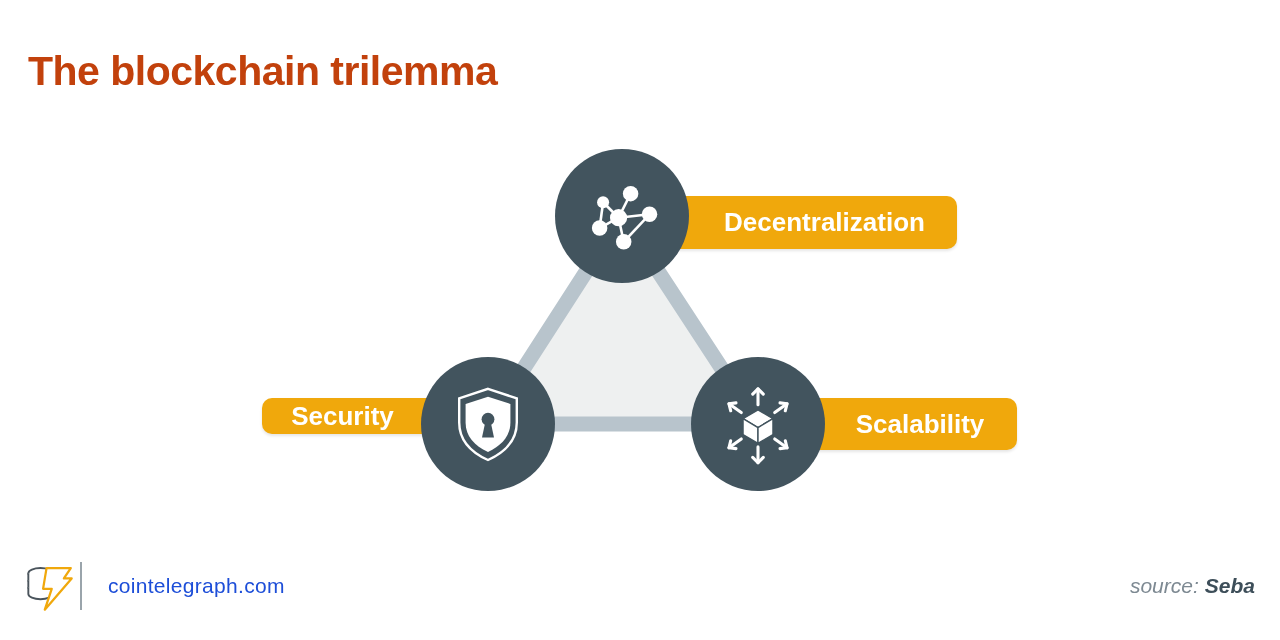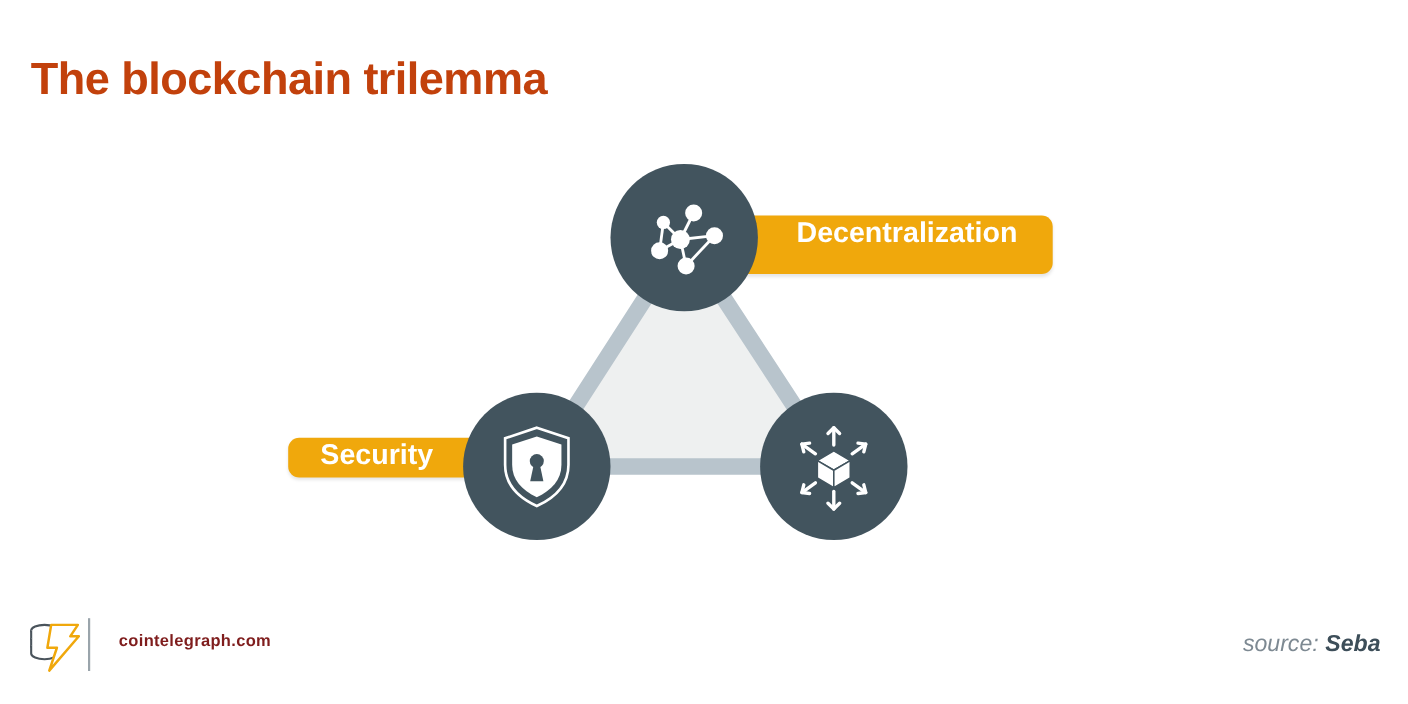--- a/index.html
+++ b/index.html
@@ -8,21 +8,21 @@
     font-family:"Liberation Sans", sans-serif;overflow:hidden;
   }
   .title{
     position:absolute;left:28px;top:48px;margin:0;
     font-size:41px;font-weight:bold;letter-spacing:-0.5px;color:#c2410c;
   }
   .stage{position:absolute;inset:0;}
   .triangle-svg{position:absolute;left:0;top:0;z-index:1;}
   .pill{
     position:absolute;z-index:2;background:#f0a80c;border-radius:10px;
-    display:flex;align-items:flex-start;justify-content:center;
+    display:flex;align-items:center;justify-content:center;
     color:#ffffff;font-weight:bold;font-size:26px;
     box-shadow:0 2px 3px rgba(0,0,0,0.10);
   }
   .pill-decentralization{left:622px;top:196px;width:335px;height:53px;padding-left:70px;box-sizing:content-box;}
   .pill-decentralization{width:265px;}
   .pill-security{left:262px;top:398px;width:161px;height:36px;padding-right:65px;}
   .pill-scalability{left:758px;top:398px;width:194px;height:52px;padding-left:65px;}
   .node-circle{
     position:absolute;z-index:3;width:134px;height:134px;border-radius:50%;
     background:#42545e;display:flex;align-items:center;justify-content:center;
@@ -30,21 +30,21 @@
   .node-decentralization{left:555px;top:149px;}
   .node-security{left:421px;top:357px;}
   .node-scalability{left:691px;top:357px;}
   .node-circle svg{display:block;}
   .footer{position:absolute;left:0;right:0;bottom:0;height:100px;}
   .brand{position:absolute;left:24px;top:20px;display:flex;align-items:center;}
   .brand-divider{
     position:absolute;left:80px;top:22px;width:2px;height:48px;background:#9aa4ab;
   }
   .brand-site{
-    position:absolute;left:108px;top:34px;font-size:15px;color:#7f1d1d;letter-spacing:0.3px;font-weight:bold;
+    position:absolute;left:108px;top:34px;font-size:21px;color:#1d4ed8;letter-spacing:0.3px;
   }
   .source{
     position:absolute;right:25px;top:34px;font-size:21px;font-style:italic;color:#7d8992;
   }
   .source b{color:#3d4e59;font-weight:bold;margin-left:6px;font-style:italic;}
 </style>
 </head>
 <body>
 
 <h1 class="title">The blockchain trilemma</h1>
@@ -53,20 +53,23 @@
 
   <svg class="triangle-svg" width="1280" height="640" viewBox="0 0 1280 640">
     <polygon points="622,216 488,424 758,424" fill="#eef0f0" stroke="#b8c4cc" stroke-width="15"></polygon>
   </svg>
 
   <div class="pill pill-decentralization">
     <span>Decentralization</span>
   </div>
   <div class="pill pill-security">
     <span>Security</span>
+  </div>
+  <div class="pill pill-scalability">
+    <span>Scalability</span>
   </div>
 
   <div class="node-circle node-decentralization">
     <span>
       <svg width="86" height="86" viewBox="0 0 100 100">
         <g stroke="#ffffff" stroke-width="3" fill="none">
           <line x1="46" y1="52" x2="28" y2="34"></line>
           <line x1="46" y1="52" x2="24" y2="64"></line>
           <line x1="28" y1="34" x2="24" y2="64"></line>
           <line x1="46" y1="52" x2="60" y2="24"></line>

